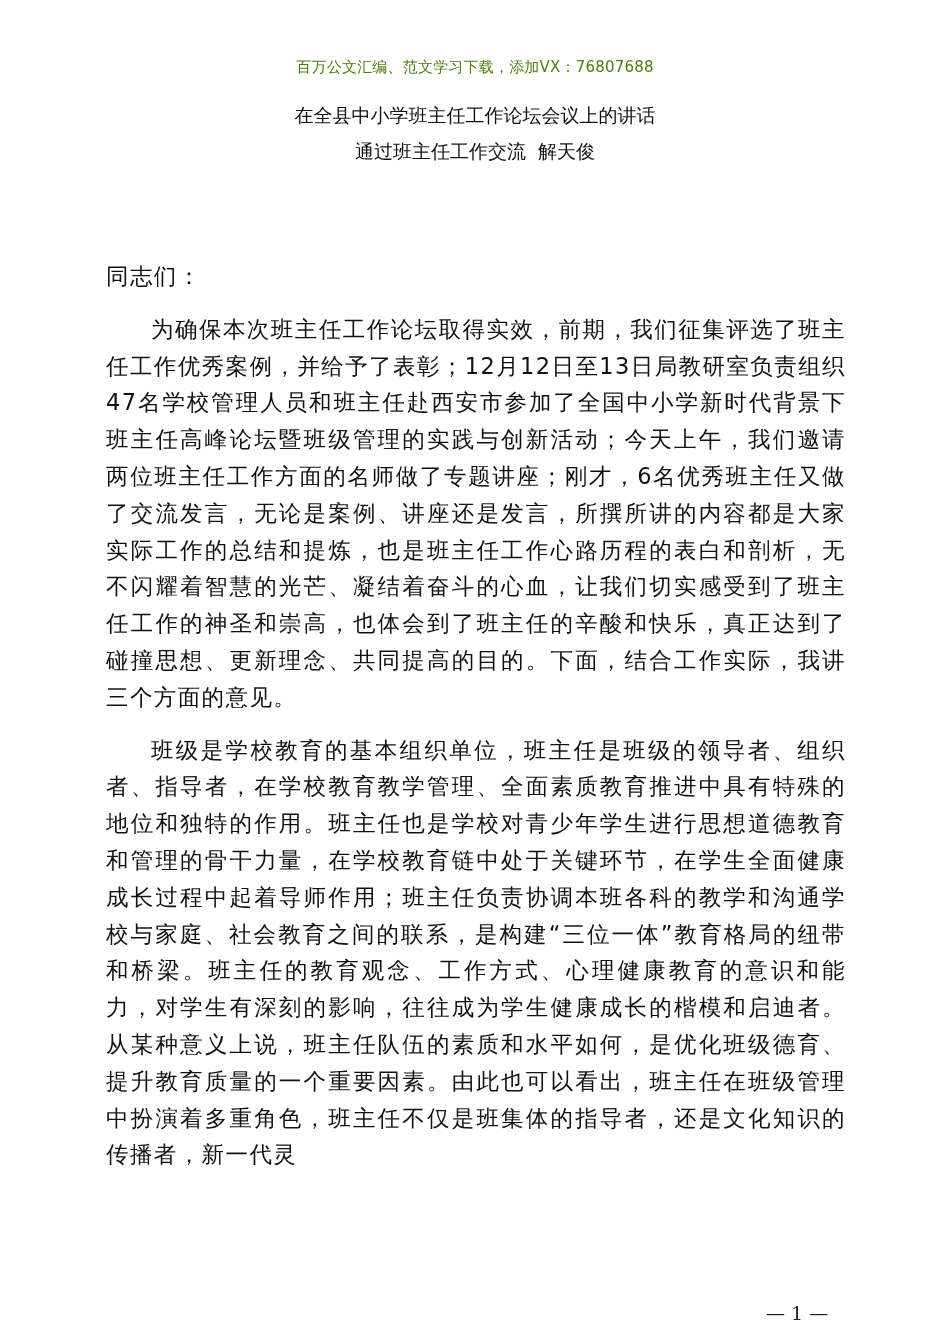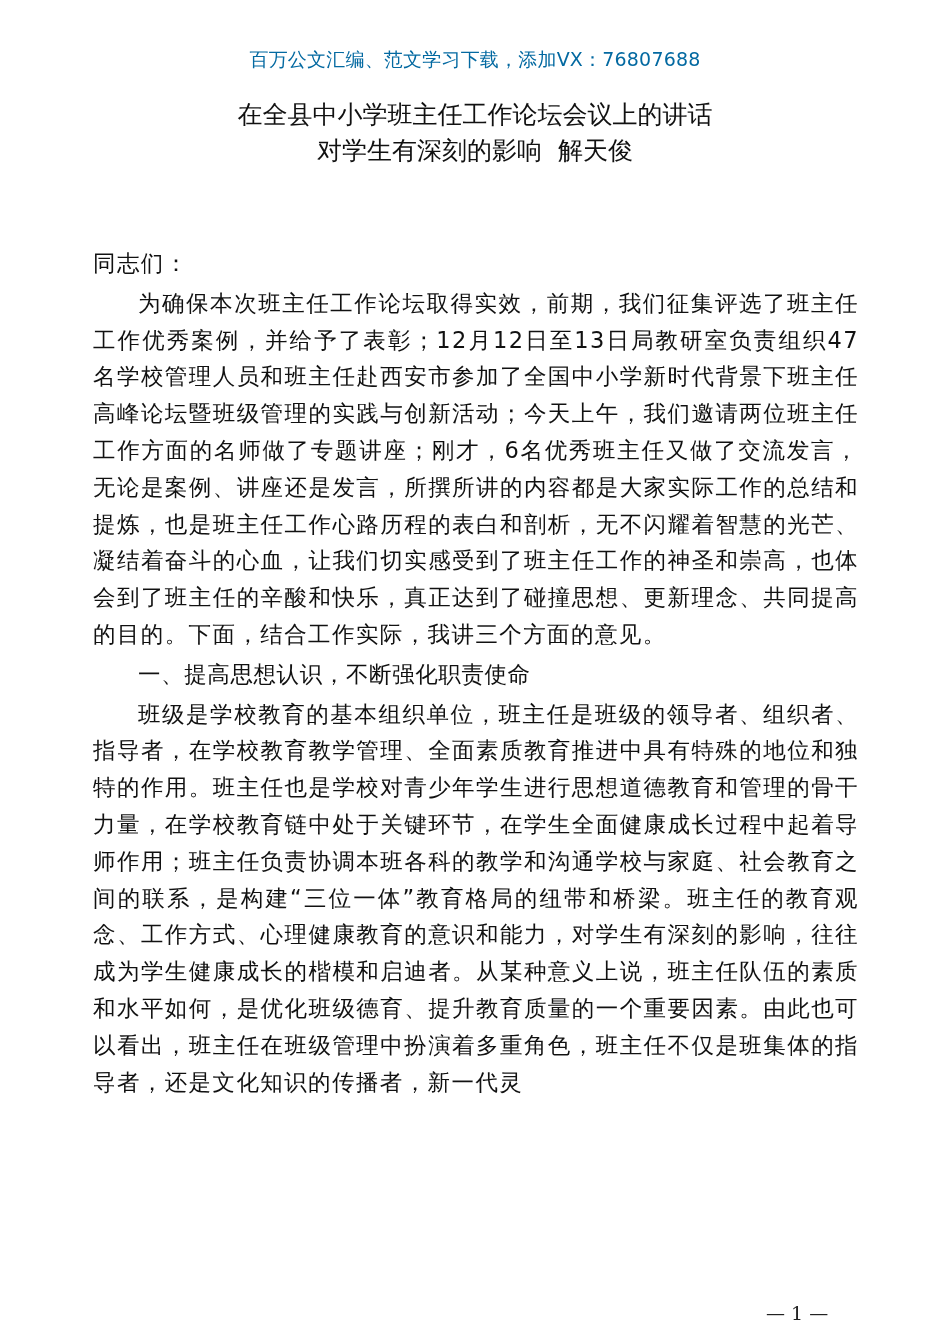--- a/index.html
+++ b/index.html
@@ -16,53 +16,53 @@
       color: #111111;
     }
     .page {
       position: absolute;
       left: 0; top: 0;
       width: 950px; height: 1344px;
       background: #ffffff;
     }
     .watermark {
       position: absolute;
-      top: 44px;
+      top: 52px;
       left: 0;
       width: 950px;
       text-align: center;
-      color: #0369a1;
-      font-size: 19px;
+      color: #4d7c0f;
+      font-size: 15px;
       line-height: 30px;
       letter-spacing: 0.2px;
     }
     .title-block {
       position: absolute;
       top: 97px;
       left: 0;
       width: 950px;
       text-align: center;
-      font-size: 25px;
+      font-size: 19px;
       line-height: 36px;
       color: #111;
     }
     .title-block div { white-space: nowrap; }
     .body-text {
       position: absolute;
       top: 242px;
       left: 90px;
       width: 772px;
       font-size: 22.5px;
       line-height: 36.8px;
       letter-spacing: 1.4px;
       text-align: justify;
       color: #111;
     }
     .body-text p {
-      margin: 3px;
+      margin: 16px;
       text-indent: 0;
     }
     .body-text p.indent {
       text-indent: 2em;
     }
     .body-text p.heading {
       text-indent: 2em;
       letter-spacing: 0.6px;
     }
     .page-number {
@@ -78,25 +78,24 @@
   </style>
 </head>
 <body>
 
 <div class="page">
 
   <div class="watermark">百万公文汇编、范文学习下载，添加VX：76807688</div>
 
   <div class="title-block">
     <div>在全县中小学班主任工作论坛会议上的讲话</div>
-    <div style="white-space: pre;">对学生有深刻的影响  解天俊</div>
+    <div style="white-space: pre;">通过班主任工作交流  解天俊</div>
   </div>
 
   <div class="body-text">
     <p>同志们：</p>
     <p class="indent">为确保本次班主任工作论坛取得实效，前期，我们征集评选了班主任工作优秀案例，并给予了表彰；12月12日至13日局教研室负责组织47名学校管理人员和班主任赴西安市参加了全国中小学新时代背景下班主任高峰论坛暨班级管理的实践与创新活动；今天上午，我们邀请两位班主任工作方面的名师做了专题讲座；刚才，6名优秀班主任又做了交流发言，无论是案例、讲座还是发言，所撰所讲的内容都是大家实际工作的总结和提炼，也是班主任工作心路历程的表白和剖析，无不闪耀着智慧的光芒、凝结着奋斗的心血，让我们切实感受到了班主任工作的神圣和崇高，也体会到了班主任的辛酸和快乐，真正达到了碰撞思想、更新理念、共同提高的目的。下面，结合工作实际，我讲三个方面的意见。</p>
-    <p class="heading">一、提高思想认识，不断强化职责使命</p>
     <p class="indent">班级是学校教育的基本组织单位，班主任是班级的领导者、组织者、指导者，在学校教育教学管理、全面素质教育推进中具有特殊的地位和独特的作用。班主任也是学校对青少年学生进行思想道德教育和管理的骨干力量，在学校教育链中处于关键环节，在学生全面健康成长过程中起着导师作用；班主任负责协调本班各科的教学和沟通学校与家庭、社会教育之间的联系，是构建“三位一体”教育格局的纽带和桥梁。班主任的教育观念、工作方式、心理健康教育的意识和能力，对学生有深刻的影响，往往成为学生健康成长的楷模和启迪者。从某种意义上说，班主任队伍的素质和水平如何，是优化班级德育、提升教育质量的一个重要因素。由此也可以看出，班主任在班级管理中扮演着多重角色，班主任不仅是班集体的指导者，还是文化知识的传播者，新一代灵</p>
   </div>
 
   <div class="page-number">— 1 —</div>
 
 </div>
 
 </body></html>

